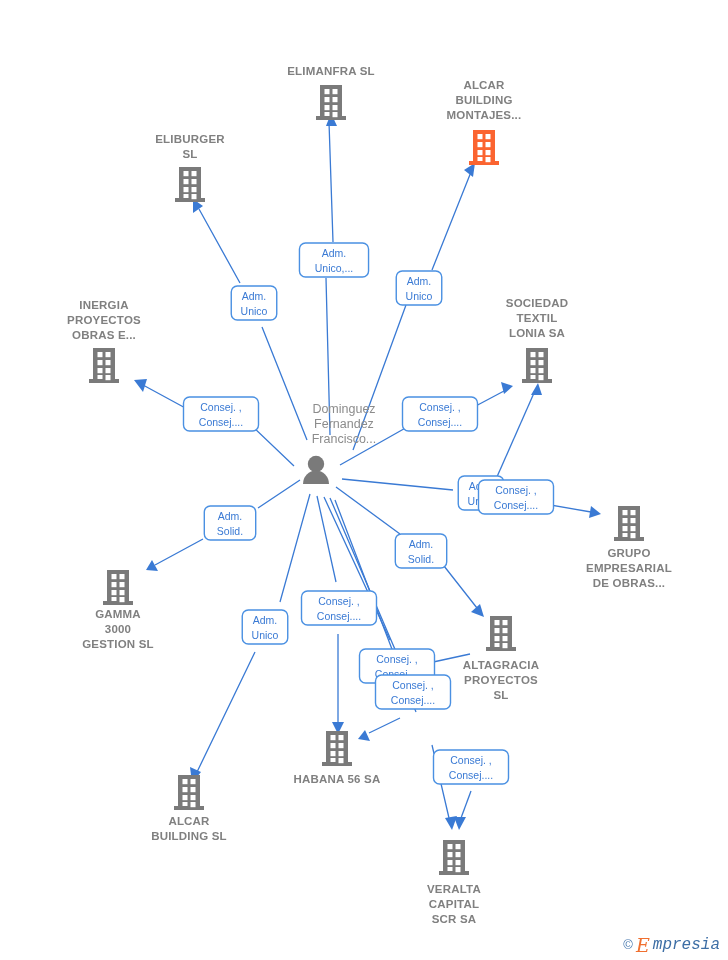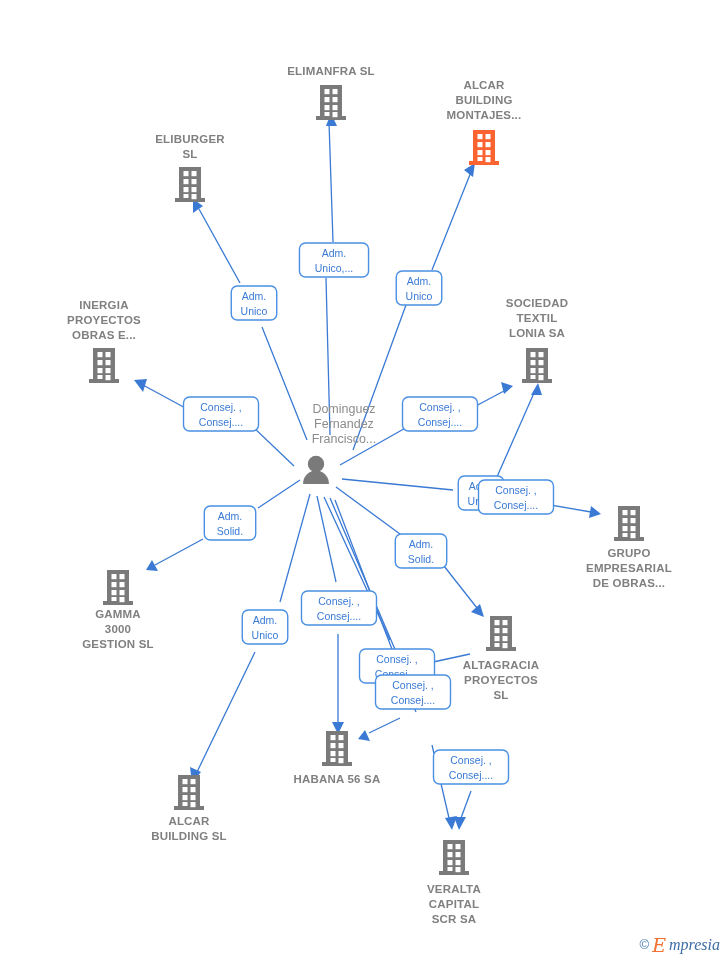--- a/index.html
+++ b/index.html
@@ -30,21 +30,21 @@
     position:absolute;right:8px;bottom:6px;
     display:flex;align-items:center;gap:3px;
     font-size:15px;color:#3d6ea5;
   }
   #watermark .c{font-size:13px;color:#4a7ab0;}
   #watermark .e{
     color:#f07030;font-family:"DejaVu Serif", serif;
     font-style:italic;font-size:19px;line-height:1;position:relative;top:1px;
   }
   #watermark .rest{
-    font-family:Liberation Serif, serif;font-style:italic;
+    font-family:Liberation Mono, monospace;font-style:italic;
     color:#3d6ea5;font-size:16px;
   }
 </style>
 </head>
 <body>
 
 <svg id="canvas" viewBox="0 0 728 960">
   <g id="edges-layer">
       <g>
         <path class="edge" d="M 330 435 L 326 278 M 333 242 L 329 122"></path>

